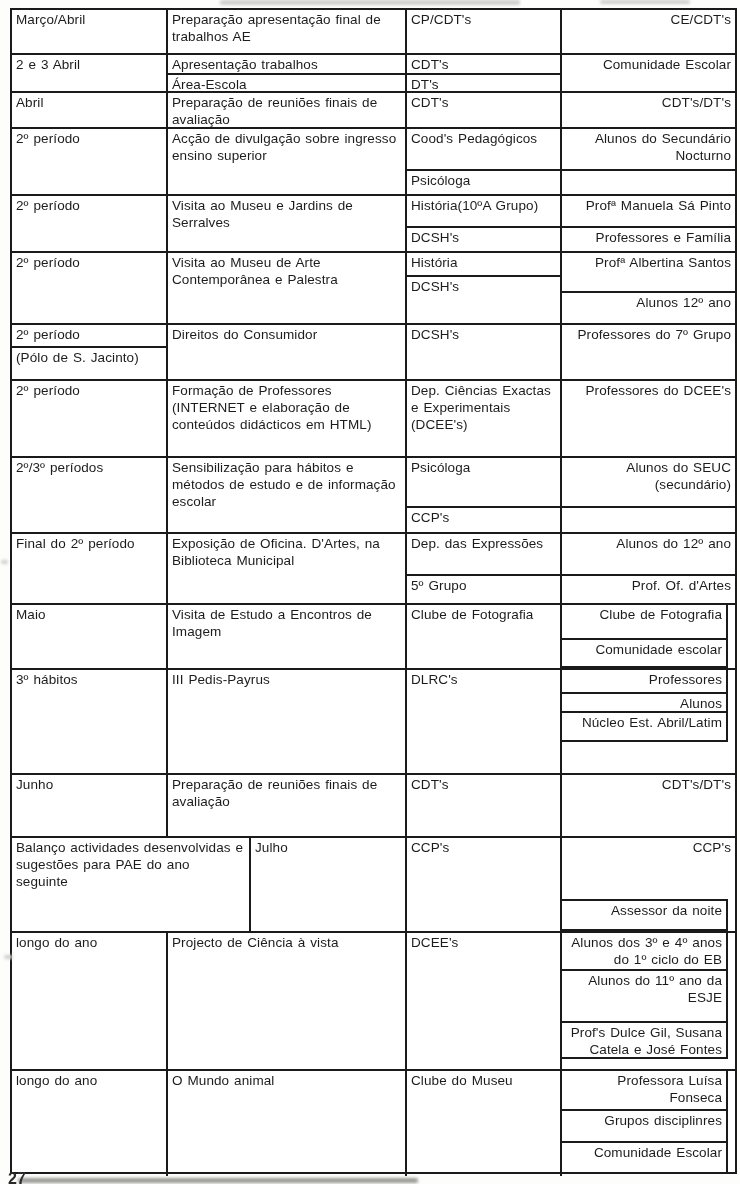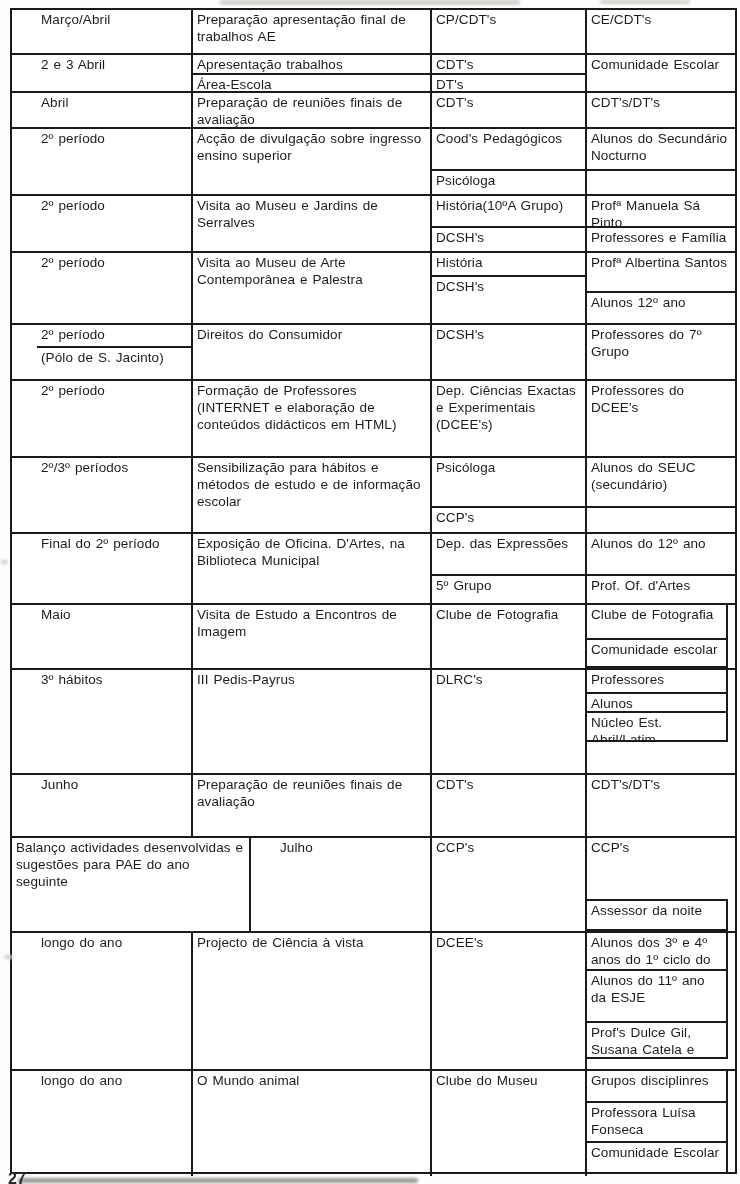--- a/index.html
+++ b/index.html
@@ -19,24 +19,24 @@
   }
   .scan-table{
     position:absolute; left:10px; top:8px;
     width:727px; height:1166px;
     border:2px solid var(--ink);
     background:#fff;
   }
   .row{ display:flex; border-bottom:2px solid var(--ink); overflow:hidden; }
   .row:last-child{ border-bottom:none; }
   .c{ border-right:2px solid var(--ink); overflow:hidden; }
-  .c1{ width:156px;margin-left:25px; }
+  .c1{ width:156px; }
   .c2{ width:239px; }
   .c3{ width:155px; }
-  .c4{ flex:1; border-right:none; }
+  .c4{ flex:1; border-right:none;text-align:right; }
   .t{ display:block; padding:1px 4px; }
   .sb{ border-bottom:2px solid var(--ink); overflow:hidden; }
   .box{
     border-bottom:2px solid var(--ink);
     border-right:2px solid var(--ink);
     margin-right:7px;
     overflow:hidden;
   }
   .boxT{ border-top:2px solid var(--ink); }
   .italic{ }
@@ -344,25 +344,25 @@
     <div class="c c1">
         <span class="t">longo do ano</span>
       </div>
     <div class="c c2">
         <span class="t">O Mundo animal</span>
       </div>
     <div class="c c3">
         <span class="t">Clube do Museu</span>
       </div>
     <div class="c c4">
+      <div class="box" style="height:40px">
+          <span class="t">Professora Luísa Fonseca</span>
+        </div>
       <div class="box" style="height:32px">
           <span class="t">Grupos disciplinres</span>
-        </div>
-      <div class="box" style="height:40px">
-          <span class="t">Professora Luísa Fonseca</span>
         </div>
       <div class="box" style="height:31px">
           <span class="t">Comunidade Escolar</span>
         </div>
     </div>
   </div>
 
 </div>
 
 <div class="artifact" style="left:220px; top:0; width:300px; height:5px;"></div>

